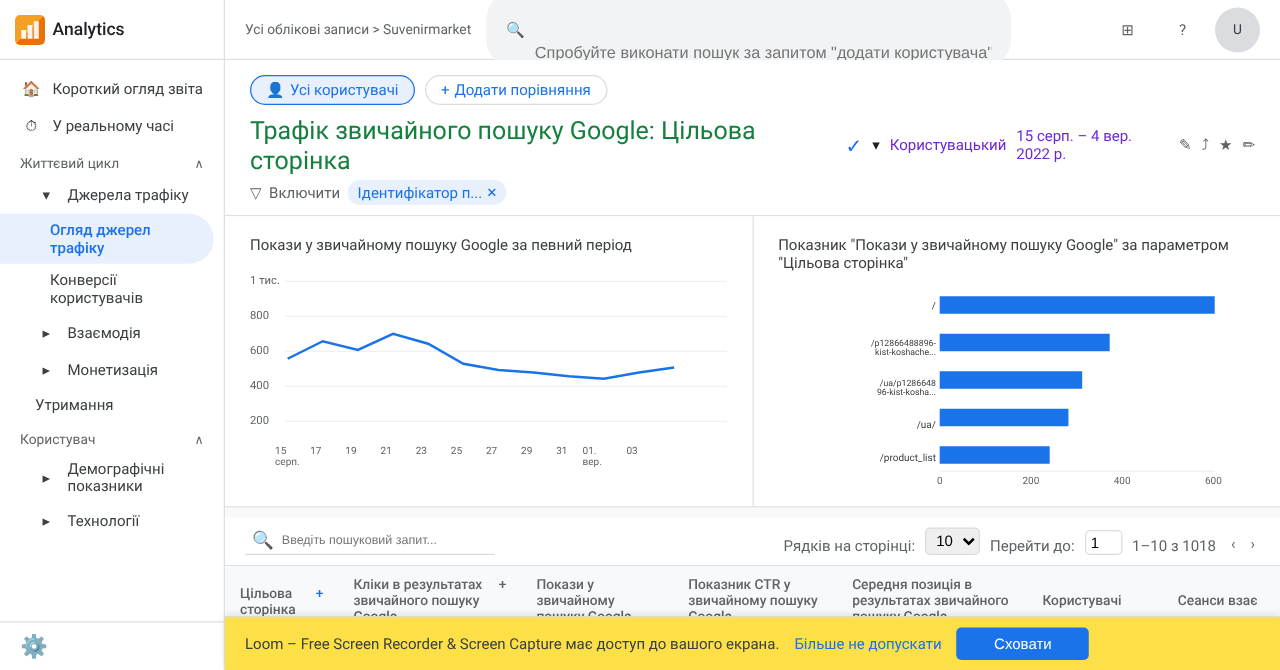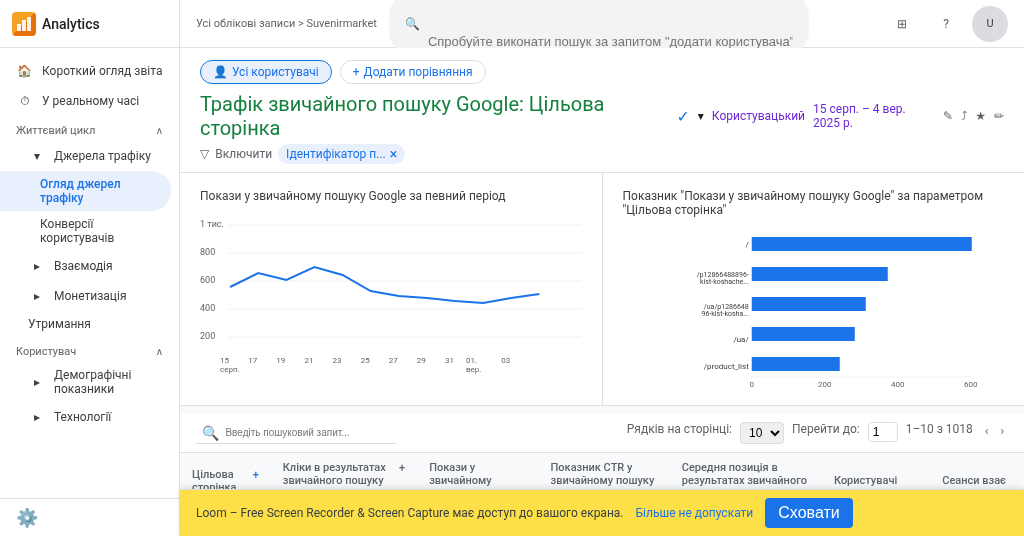--- a/index.html
+++ b/index.html
@@ -181,21 +181,21 @@
     }
     .table-toolbar {
       display: flex; align-items: center; padding: 8px 16px; gap: 8px;
       border-bottom: 1px solid #e0e0e0;
     }
     .table-search {
       display: flex; align-items: center; gap: 6px;
       border-bottom: 1px solid #dadce0; padding: 2px 6px; flex: 0 0 200px;
     }
     .table-search input { border: none; outline: none; font-size: 10px; color: #701a75; width: 100%; }
-    .table-pagination { margin-left: auto; display: flex; align-items: flex-start; gap: 8px; font-size: 12px; color: #5f6368; }
+    .table-pagination { margin-left: auto; display: flex; align-items: flex-end; gap: 8px; font-size: 12px; color: #5f6368; }
     .table-pagination select { border: 1px solid #dadce0; border-radius: 4px; padding: 2px 4px; font-size: 12px; }
     .pagination-nav { display: flex; gap: 4px; align-items: center; }
     .pagination-btn { cursor: pointer; color: #5f6368; padding: 2px 4px; }
 
     .data-table { width: 100%; border-collapse: collapse; font-size: 12px; }
     .data-table th {
       text-align: left; padding: 8px 12px;
       color: #5f6368; font-weight: 500; font-size: 11px;
       border-bottom: 1px solid #e0e0e0;
       background: #f8f9fa;
@@ -221,23 +221,23 @@
       display: flex;
       align-items: center;
       gap: 12px;
       font-size: 12px;
       color: #3c4043;
       z-index: 100;
       box-shadow: 0 -2px 6px rgba(0,0,0,0.1);
     }
     .banner-link { color: #1a73e8; cursor: pointer; text-decoration: none; }
     .banner-btn {
-      padding: 6px 13px;
+      padding: 6px 30px;
       border-radius: 4px;
-      font-size: 16px;
+      font-size: 12px;
       cursor: pointer;
       border: none;
     }
     .banner-btn-primary { background: #1a73e8; color: #fff; }
 
     
     .chevron { font-size: 10px; }
   </style>
 </head>
 <body>
@@ -334,21 +334,21 @@
           <span>+</span>
           <span>Додати порівняння</span>
         </div>
       </div>
       <div class="report-title-row">
         <span class="report-title">Трафік звичайного пошуку Google: Цільова сторінка</span>
         <span class="report-status-icon">✓</span>
         <span style="cursor:pointer;">▾</span>
         <div style="margin-left:auto; display:flex; align-items:center; gap:8px;">
           <span class="report-date">Користувацький</span>
-          <span class="report-date">15 серп. – 4 вер. 2025 р.</span>
+          <span class="report-date">15 серп. – 4 вер. 2022 р.</span>
           <span style="cursor:pointer; color:#5f6368;">✎</span>
           <span style="cursor:pointer; color:#5f6368;">⤴</span>
           <span style="cursor:pointer; color:#5f6368;">★</span>
           <span style="cursor:pointer; color:#5f6368;">✏</span>
         </div>
       </div>
       <div class="report-filter">
         <span>▽</span>
         <span>Включити</span>
         <div class="filter-chip">

